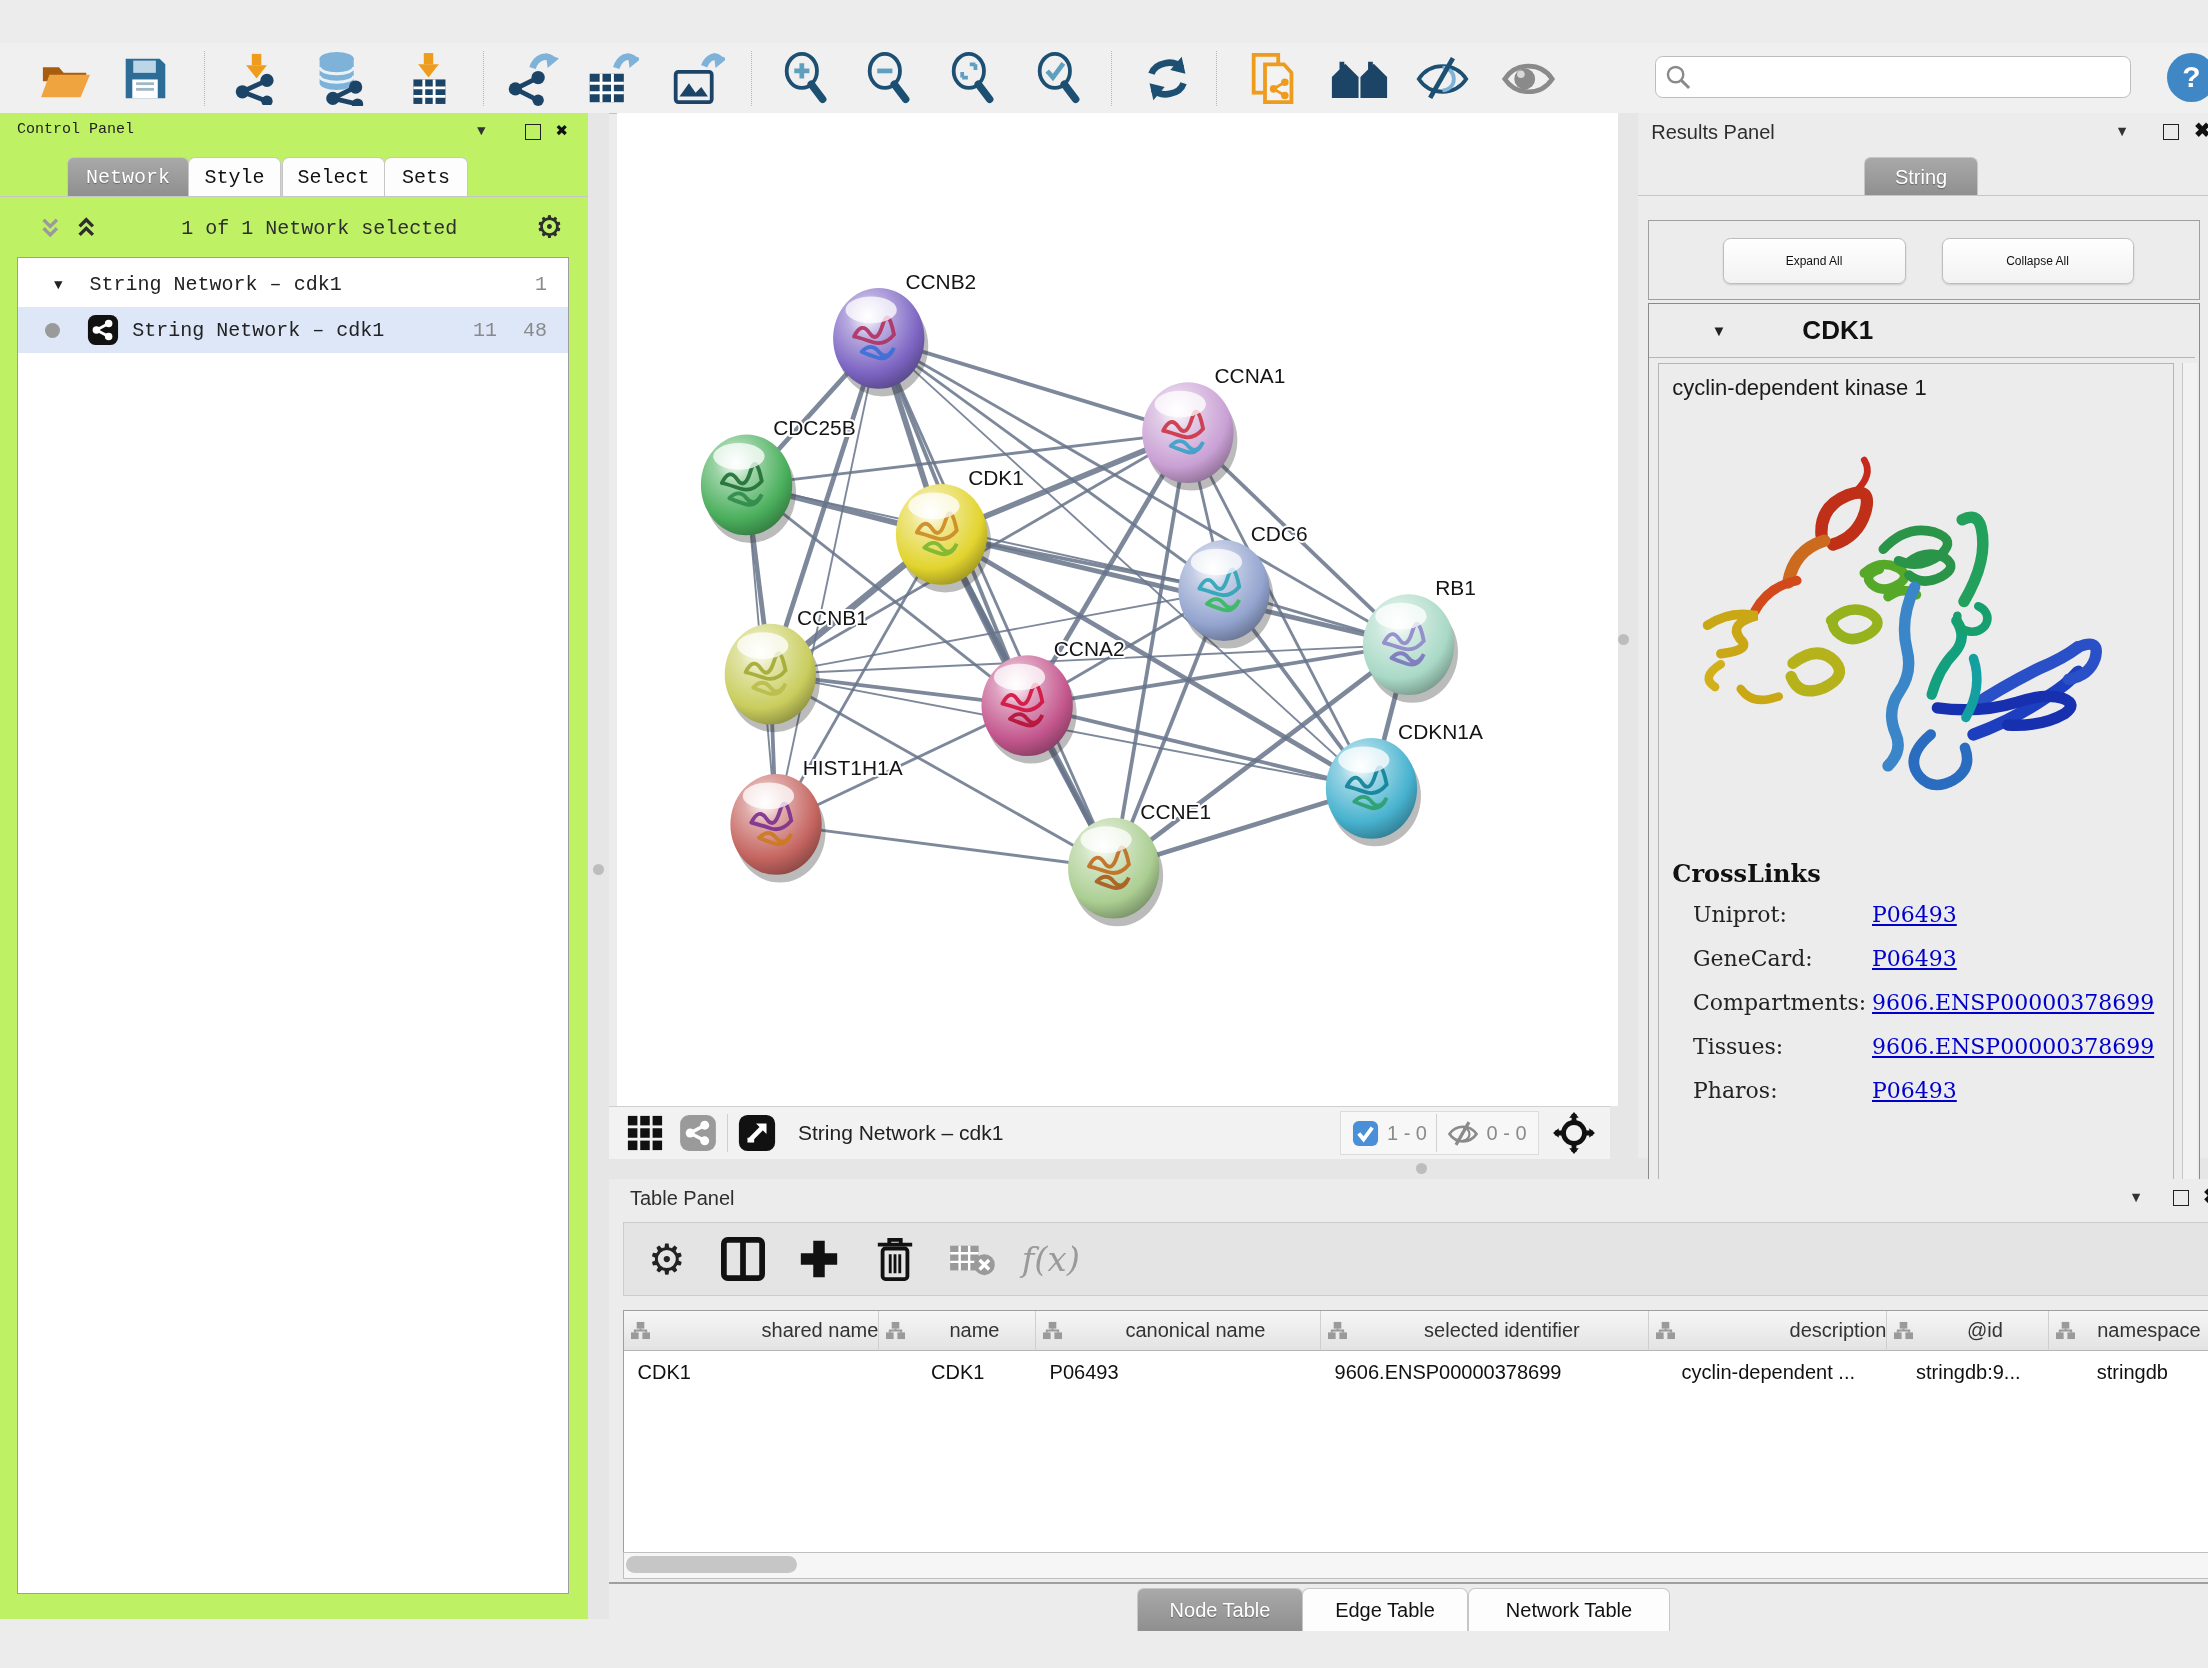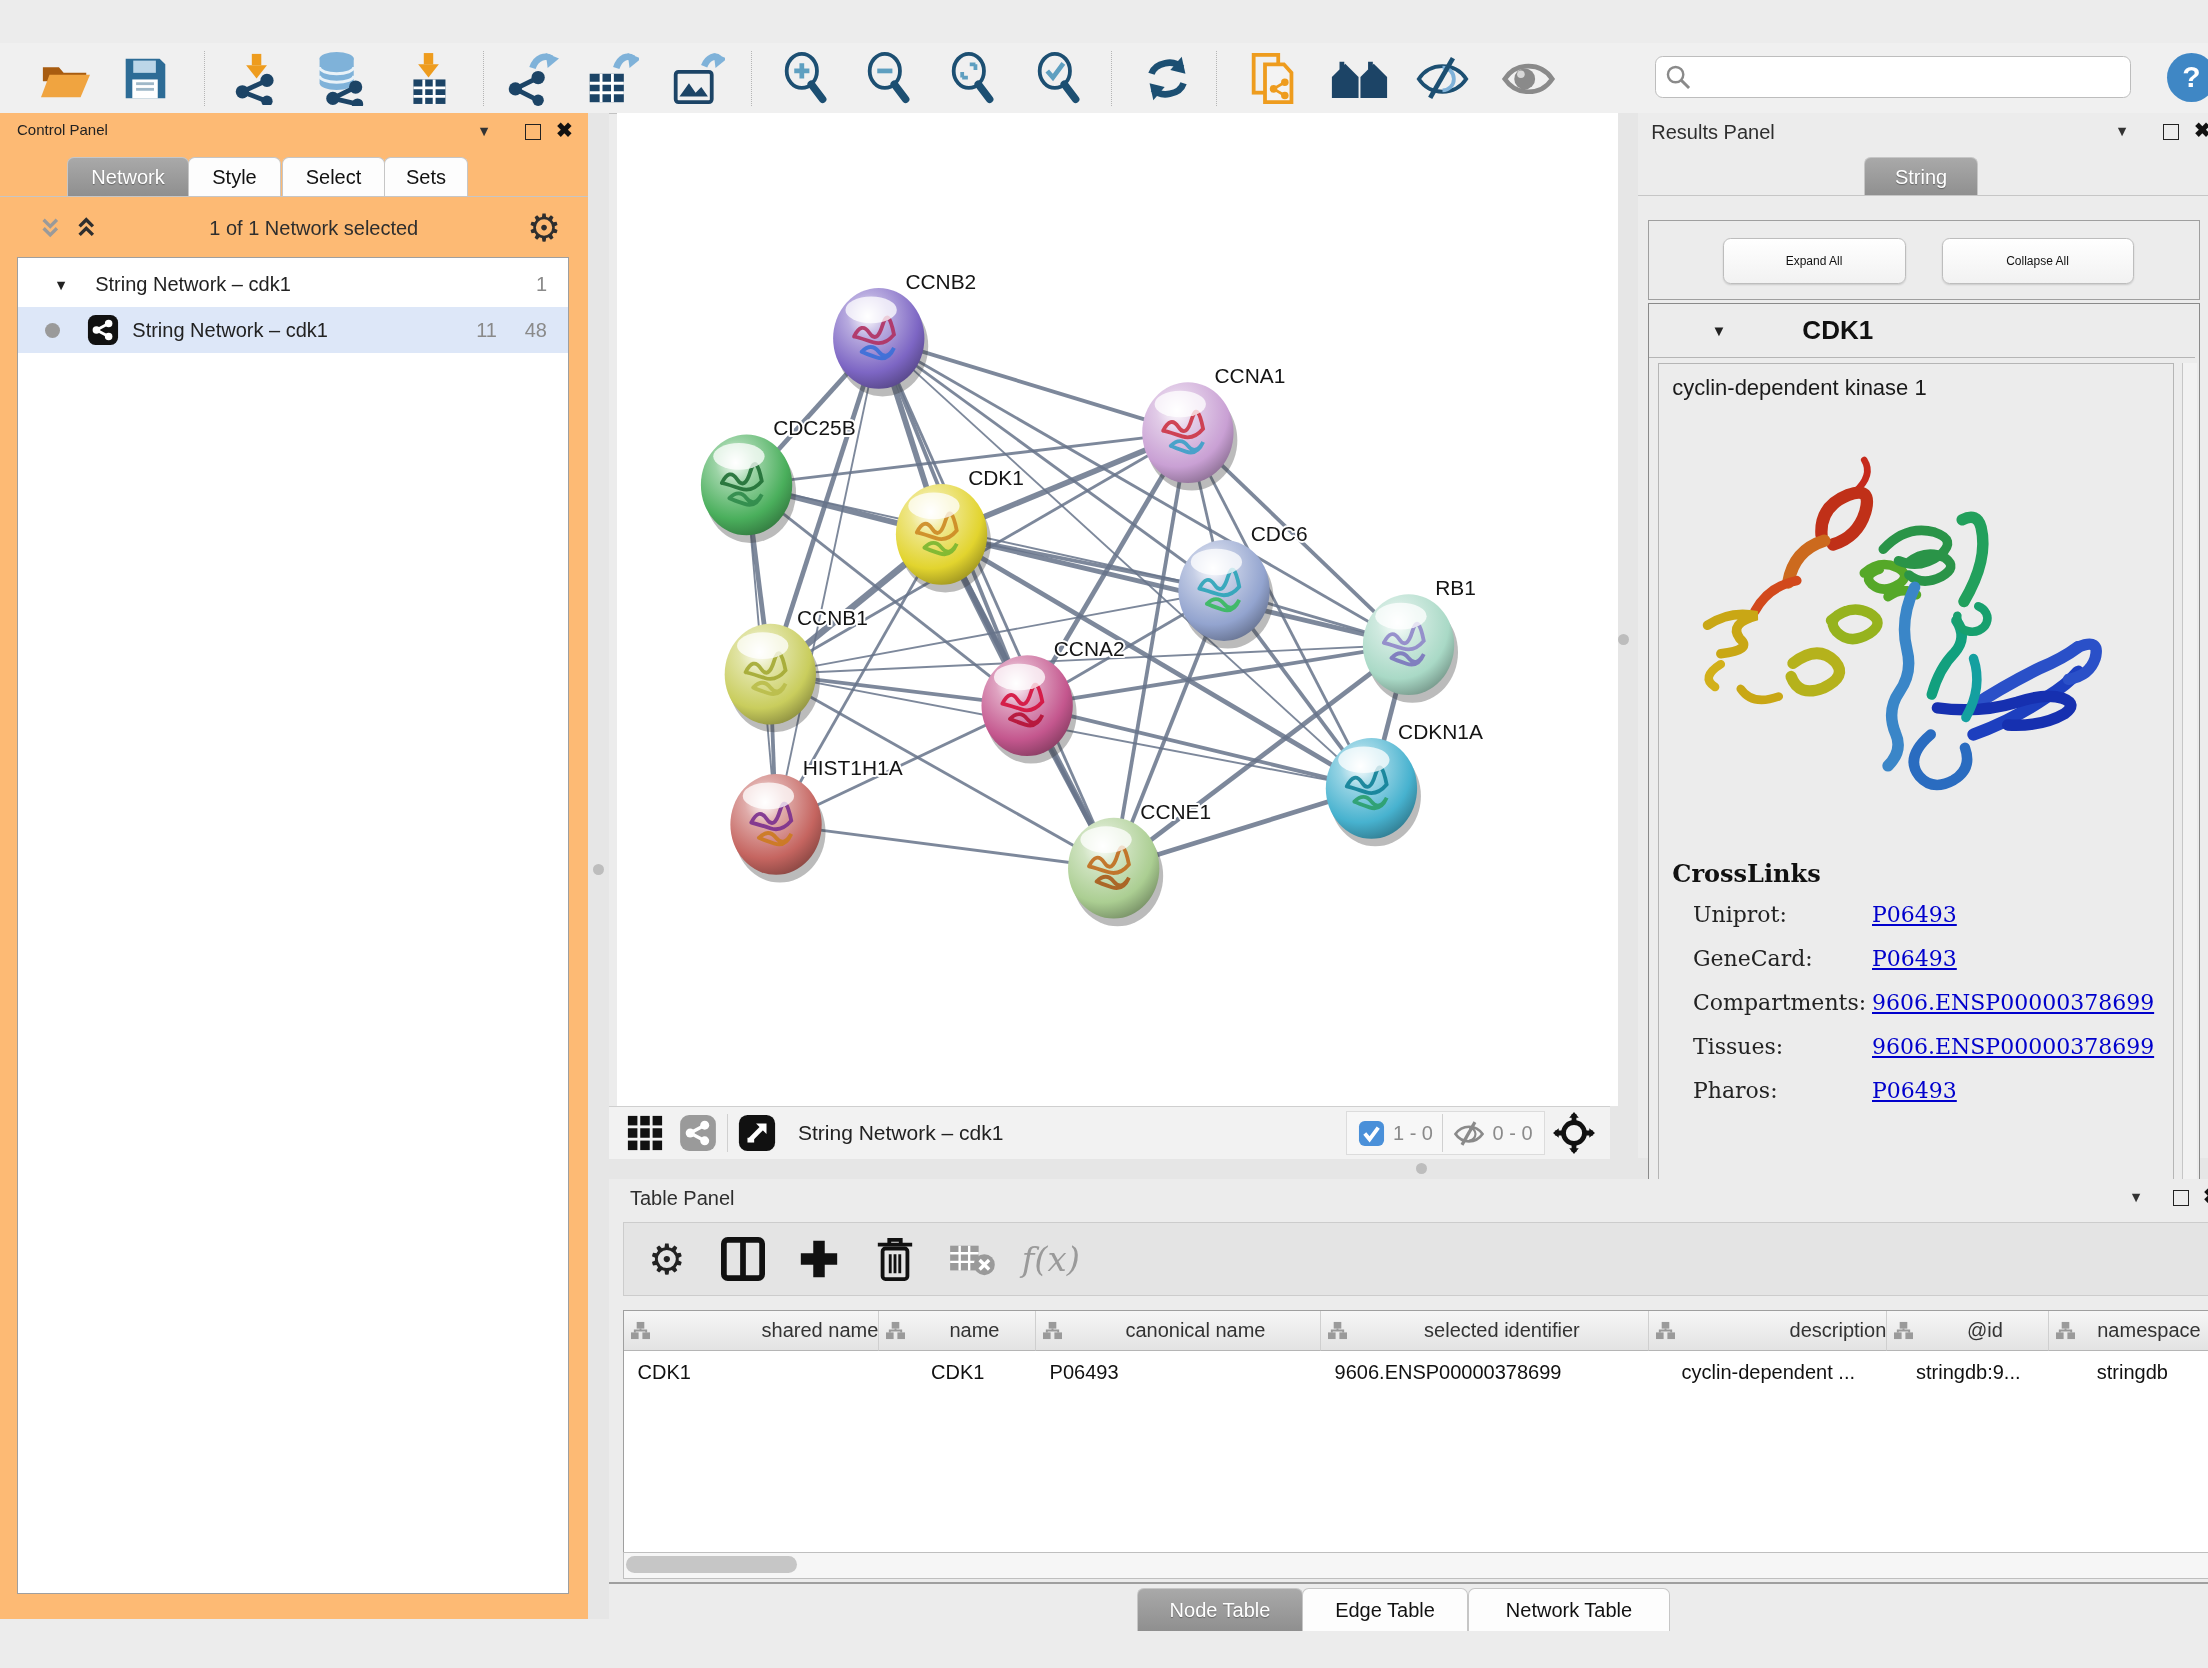--- a/index.html
+++ b/index.html
@@ -24,21 +24,21 @@
   .panel-title{font-size:20px;color:#2e2e2e;}
   .wicon-tri{font-size:14.3px;color:#333;}
   .wicon-sq{width:14.3px;height:14.3px;border:1.9px solid #222;display:inline-block;}
   .wicon-x{font-size:20px;color:#111;font-weight:bold;}
   .tab{height:38px;border:1px solid #c6c6c6;border-bottom:none;border-radius:6.7px 6.7px 0 0;background:#fdfdfd;
        display:flex;align-items:center;justify-content:center;font-size:20px;color:#111;position:absolute;top:0;}
   .tab.active{background:linear-gradient(#a9a9a9,#8f8f8f);color:#fff;text-shadow:0 1px 1px rgba(0,0,0,.35);}
   .btn{background:linear-gradient(#ffffff,#f2f2f2);border:1px solid #bdbdbd;border-radius:7.6px;
        font-size:12px;color:#111;display:flex;align-items:center;justify-content:center;box-shadow:0 1px 1.9px rgba(0,0,0,.15);}
   
-  #control-panel{left:0;top:113px;width:588px;height:1506px;background:#fdba74;}
+  #control-panel{left:0;top:113px;width:588px;height:1506px;background:#bef264;font-family:Liberation Mono, monospace;}
   #cp-tree{left:17px;top:144px;width:550px;height:1335px;background:#fff;border:1px solid #9f9f9f;}
   .tree-row{position:absolute;left:0;width:100%;height:46px;display:flex;align-items:center;font-size:20px;}
   .count{color:#8a8a8a;}
   
   .split{background:#e6e6e6;}
   .split-dot{position:absolute;width:11.4px;height:11.4px;border-radius:50%;background:#bdbdbd;}
   
   #net-canvas{left:609px;top:113px;width:1001px;height:993px;background:#ffffff;margin-left:8px;}
   #net-footer{left:609px;top:1106px;width:1001px;height:52px;background:#f2f2f2;border-top:1px solid #cfcfcf;
               display:flex;align-items:center;}
@@ -521,21 +521,21 @@
       <path d="M10 17 L23 10 M10 17 L23 24" stroke="#fff" stroke-width="3"></path>
     </svg>
     <div class="nf-sep"></div>
     <svg width="40" height="40" viewBox="0 0 42 42">
       <rect x="2" y="2" width="38" height="38" rx="9" fill="#111"></rect>
       <path d="M13 29 L27 15" stroke="#fff" stroke-width="5"></path>
       <path d="M20 11 h11 v11 z" fill="#fff"></path>
       <rect x="11" y="26" width="7" height="5" fill="#fff"></rect>
     </svg>
     <div style="margin-left:21px;font-size:21px;color:#222">String Network – cdk1</div>
-    <div style="margin-left:auto;margin-right:8px;display:flex;align-items:center;background:#f7f7f7;border:1px solid #dcdcdc;height:42px;padding:0 11.4px">
+    <div style="margin-left:auto;margin-right:14px;display:flex;align-items:center;background:#f7f7f7;border:1px solid #dcdcdc;height:42px;padding:0 11.4px">
       <svg width="27" height="27" viewBox="0 0 28 28">
         <rect x="1" y="1" width="26" height="26" rx="6" fill="#4a90d9"></rect>
         <path d="M7 14 L12 20 L21 8" stroke="#fff" stroke-width="4" fill="none"></path>
       </svg>
       <span style="margin-left:7.6px;font-size:20px;color:#8a8a8a">1 - 0</span>
       <div class="nf-sep"></div>
       <svg width="32" height="27" viewBox="0 0 58 50">
         <path d="M4 26 C16 8 42 8 54 26 C42 44 16 44 4 26 z" fill="none" stroke="#8a8a8a" stroke-width="5"></path>
         <path d="M29 14 a12 12 0 0 1 0 24" stroke="#8a8a8a" stroke-width="4" fill="none"></path>
         <path d="M40 4 L16 46" stroke="#8a8a8a" stroke-width="6"></path>

